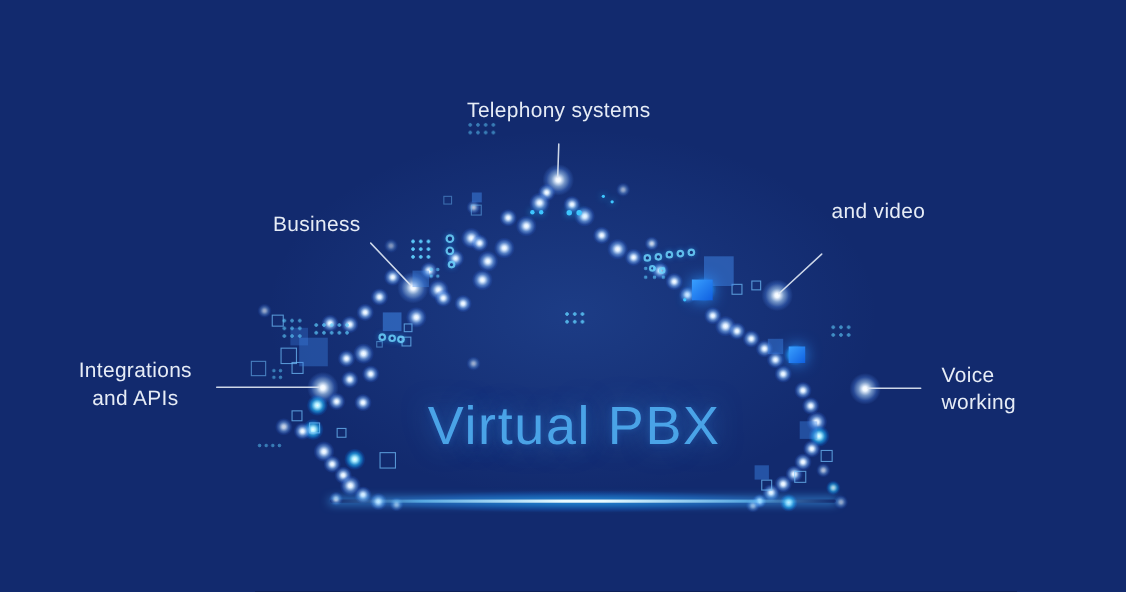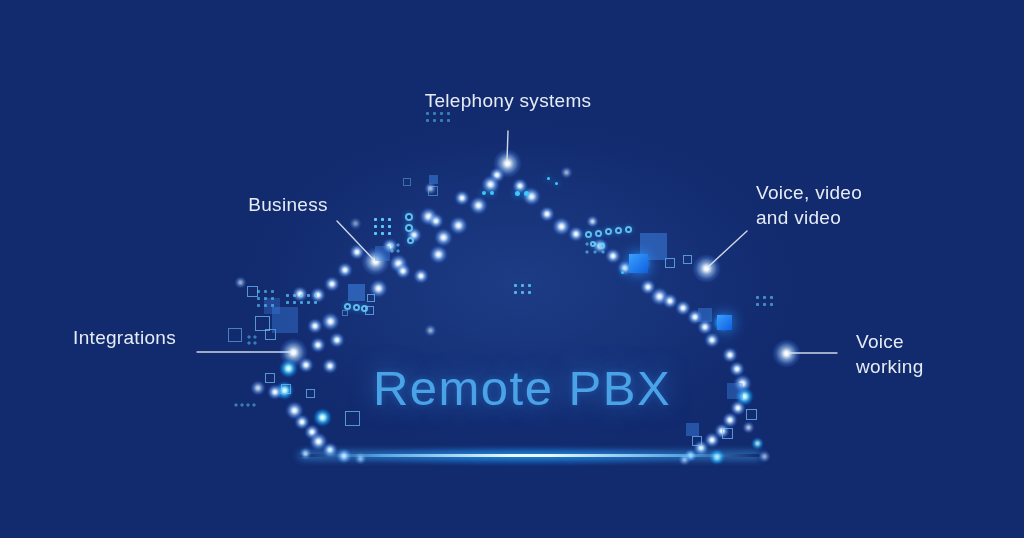--- a/index.html
+++ b/index.html
@@ -14,21 +14,21 @@
   .cloud-glow{position:absolute;left:230px;top:110px;width:580px;height:350px;
     background:radial-gradient(ellipse at 50% 50%, rgba(80,150,250,.17), rgba(80,150,250,0) 68%);}
   
   svg.lines{position:absolute;left:0;top:0;pointer-events:none;}
   svg.lines line{stroke:#dde6f3;stroke-width:1.4;stroke-linecap:round;opacity:.92;}
   
   .label{position:absolute;color:#e6ecf6;font-size:19px;line-height:25px;font-weight:300;letter-spacing:.3px;}
   #lab-business{left:424px;top:88px;width:168px;text-align:center;}
   #lab-telephony{left:238px;top:192px;width:100px;text-align:center;}
   #lab-voice{left:756px;top:180px;text-align:left;}
-  #lab-integrations{left:50px;top:325px;width:126px;text-align:right;}
+  #lab-integrations{left:60px;top:325px;width:126px;text-align:center;}
   #lab-remote{left:856px;top:329px;text-align:left;}
   
   .title{position:absolute;left:522px;top:360px;transform:translateX(-50%);
     font-size:49px;font-weight:300;letter-spacing:1.5px;color:#4aa3e7;white-space:nowrap;
     text-shadow:0 0 24px rgba(60,150,240,.55),0 0 6px rgba(60,150,240,.25);}
   
   .particles{position:absolute;left:0;top:0;width:1024px;height:538px;pointer-events:none;}
   .particles div{position:absolute;}
   .p-glow{border-radius:50%;
     background:radial-gradient(circle,#ffffff 0%,#d9ebff 14%,rgba(130,185,255,.55) 38%,rgba(55,115,235,.22) 58%,rgba(30,80,200,0) 72%);}
@@ -212,28 +212,28 @@
 
   <div class="label" id="lab-business">
     <span>Telephony systems</span>
   </div>
 
   <div class="label" id="lab-telephony">
     <span>Business</span>
   </div>
 
   <div class="label" id="lab-voice">
-    <div>Voice, video</div>
     <div>and video</div>
   </div>
 
   <div class="label" id="lab-integrations">
     <div>Integrations</div>
+    <div>and APIs</div>
   </div>
 
   <div class="label" id="lab-remote">
     <div>Voice</div>
     <div>working</div>
   </div>
 
-  <div class="title">Remote PBX</div>
+  <div class="title">Virtual PBX</div>
 
 </div>
 
 </body></html>

